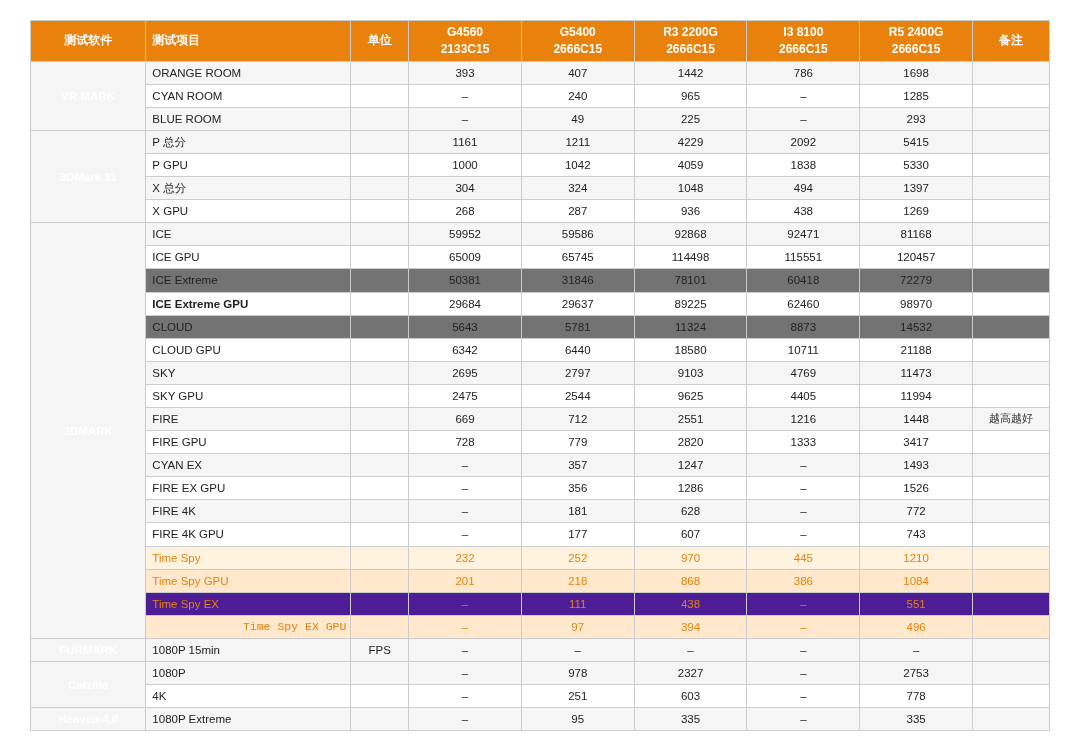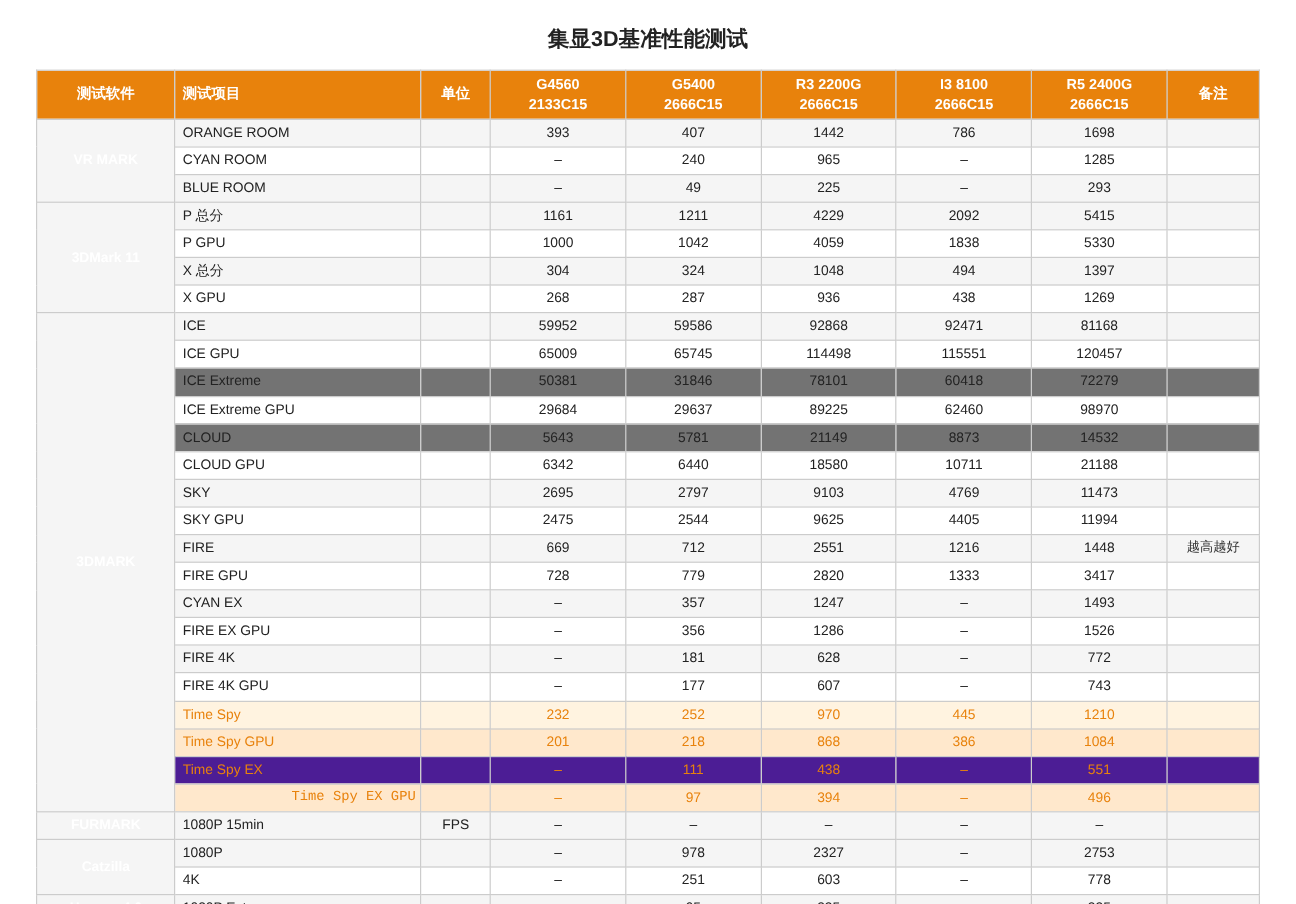--- a/index.html
+++ b/index.html
@@ -81,21 +81,20 @@
       color: #fff;
       font-weight: bold;
       vertical-align: middle;
       text-align: center;
     }
   </style>
 </head>
 <body>
 
 <div class="page">
-  <div class="main-title">集显3D基准性能测试</div>
   <table>
     <thead>
       <tr>
         <th class="col-software">测试软件</th>
         <th class="col-item">测试项目</th>
         <th class="col-unit">单位</th>
         <th class="col-data">G4560<br>2133C15</th>
         <th class="col-data">G5400<br>2666C15</th>
         <th class="col-data">R3 2200G<br>2666C15</th>
         <th class="col-data">I3 8100<br>2666C15</th>
@@ -201,35 +200,35 @@
           <td class="col-item" style="text-align: left; padding-left: 6px;">ICE Extreme</td>
           <td></td>
           <td>50381</td>
           <td>31846</td>
           <td>78101</td>
           <td>60418</td>
           <td>72279</td>
           <td class="note-cell"></td>
         </tr>
         <tr class="row-odd">
-          <td class="col-item" style="text-align: left; padding-left: 6px;">ICE Extreme GPU</td>
+          <td class="col-item" style="text-align: left; padding-left: 6px; font-weight: bold;">ICE Extreme GPU</td>
           <td></td>
           <td>29684</td>
           <td>29637</td>
           <td>89225</td>
           <td>62460</td>
           <td>98970</td>
           <td class="note-cell"></td>
         </tr>
         <tr class="row-highlight">
           <td class="col-item" style="text-align: left; padding-left: 6px;">CLOUD</td>
           <td></td>
           <td>5643</td>
           <td>5781</td>
-          <td>21149</td>
+          <td>11324</td>
           <td>8873</td>
           <td>14532</td>
           <td class="note-cell"></td>
         </tr>
         <tr class="row-odd">
           <td class="col-item" style="text-align: left; padding-left: 6px;">CLOUD GPU</td>
           <td></td>
           <td>6342</td>
           <td>6440</td>
           <td>18580</td>

